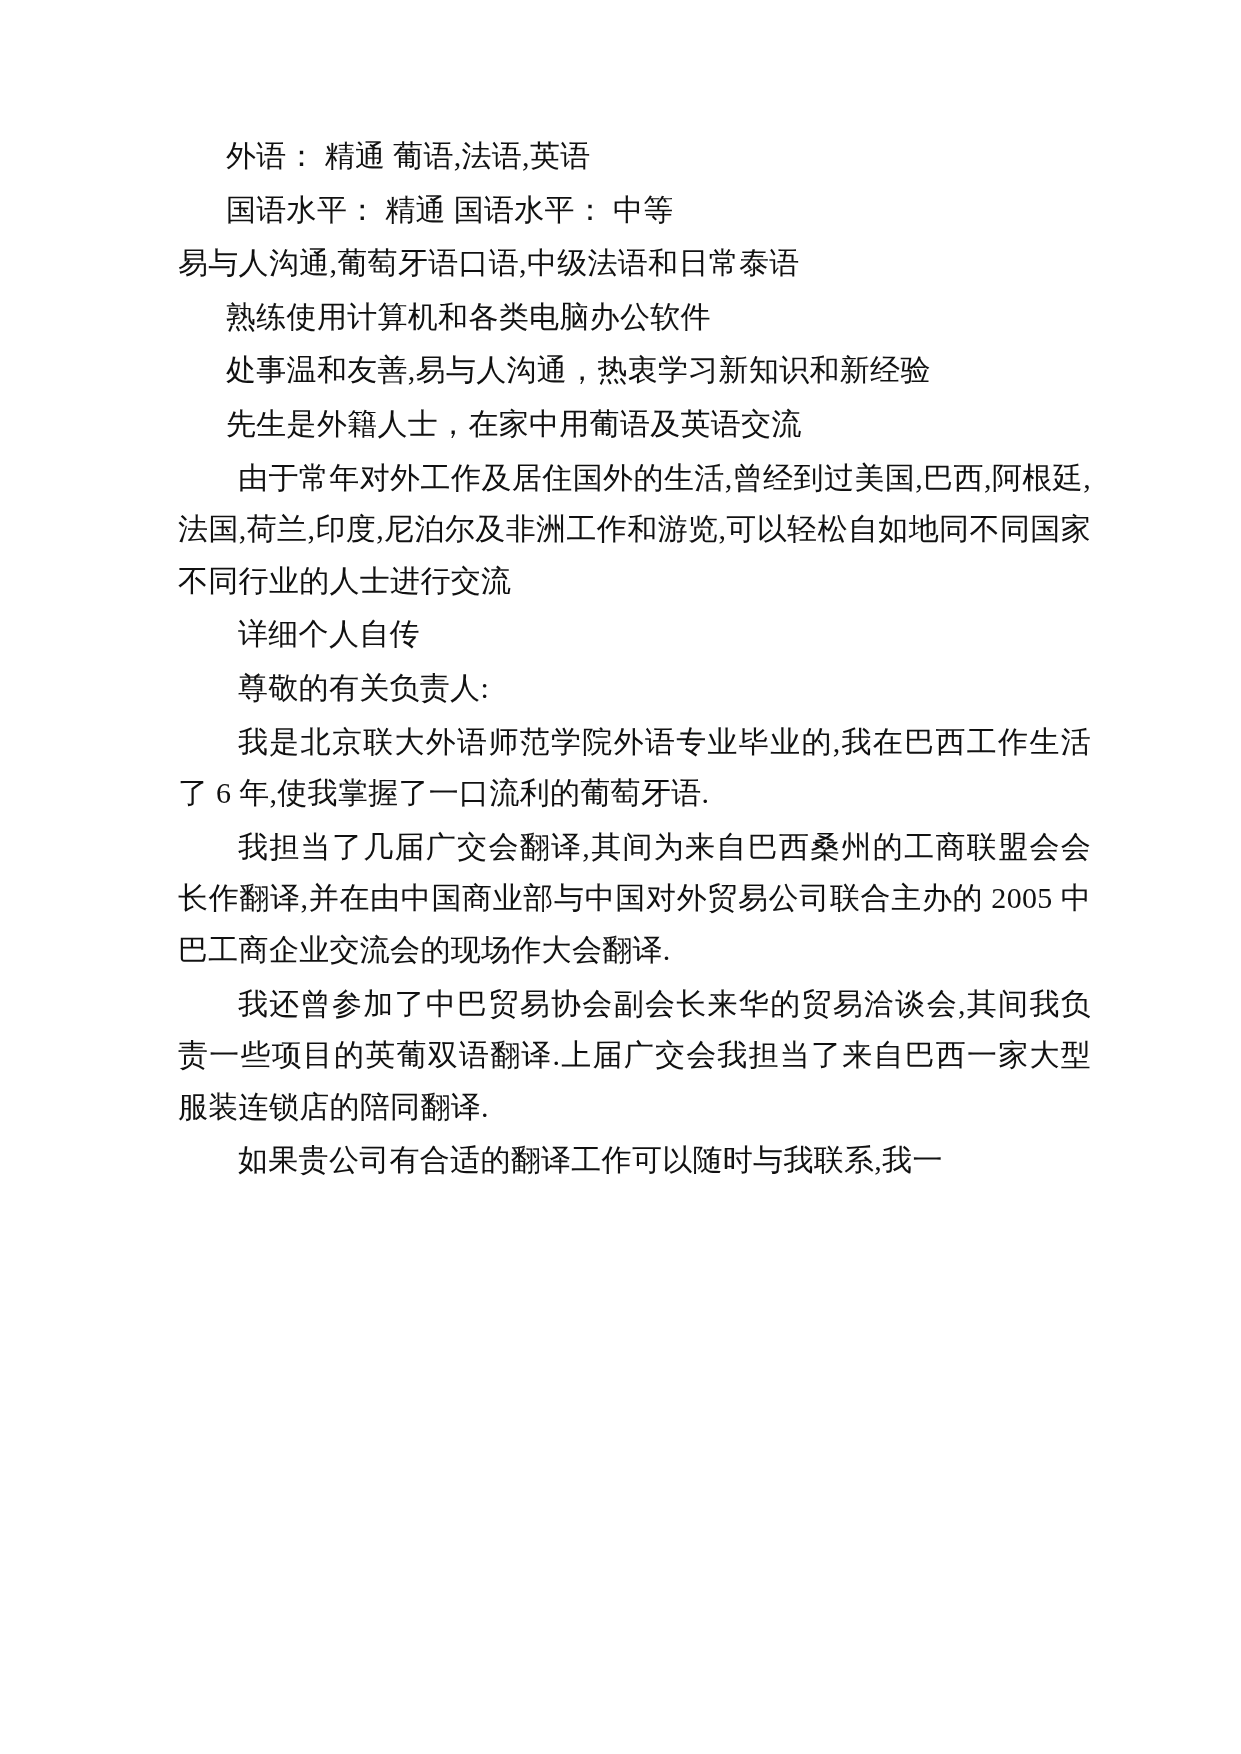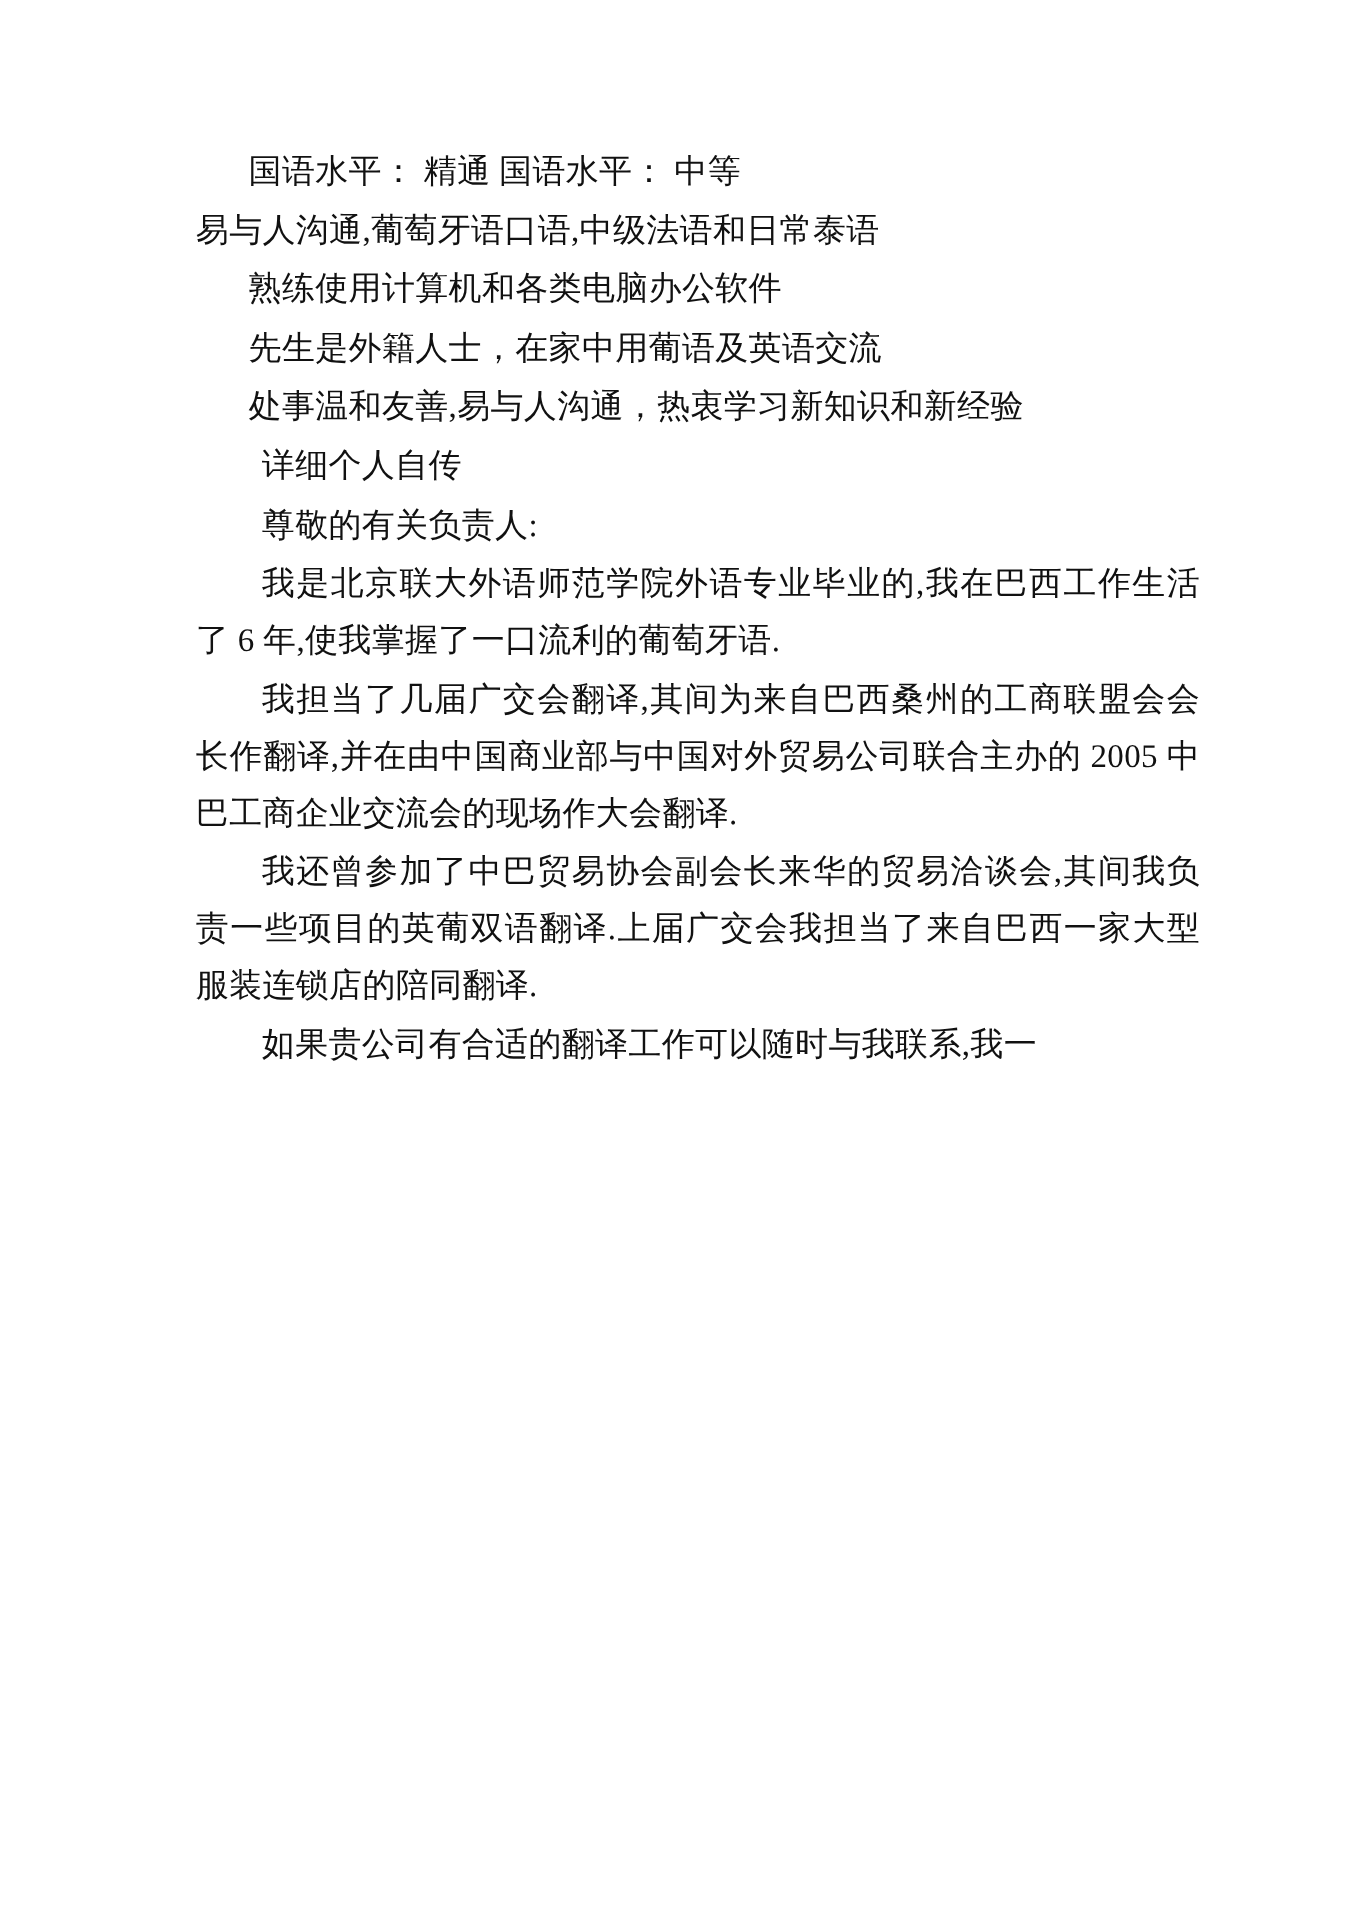--- a/index.html
+++ b/index.html
@@ -41,26 +41,28 @@
     text-align: justify;
     text-justify: inter-ideograph;
   }
 </style>
 </head>
 <body>
 
 <div class="page">
   <div class="doc-body">
 
+    <div class="para indent-small">外语：  精通  葡语,法语,英语</div>
     <div class="para indent-small">国语水平：  精通  国语水平：  中等</div>
     <div class="para">易与人沟通,葡萄牙语口语,中级法语和日常泰语</div>
     <div class="para indent-small">熟练使用计算机和各类电脑办公软件</div>
+    <div class="para indent-small">处事温和友善,易与人沟通，热衷学习新知识和新经验</div>
     <div class="para indent-small">先生是外籍人士，在家中用葡语及英语交流</div>
-    <div class="para indent-small">处事温和友善,易与人沟通，热衷学习新知识和新经验</div>
 
+    <div class="flow">由于常年对外工作及居住国外的生活,曾经到过美国,巴西,阿根廷,法国,荷兰,印度,尼泊尔及非洲工作和游览,可以轻松自如地同不同国家不同行业的人士进行交流</div>
     <div class="flow">详细个人自传</div>
     <div class="flow">尊敬的有关负责人:</div>
     <div class="flow">我是北京联大外语师范学院外语专业毕业的,我在巴西工作生活了 6 年,使我掌握了一口流利的葡萄牙语.</div>
     <div class="flow">我担当了几届广交会翻译,其间为来自巴西桑州的工商联盟会会长作翻译,并在由中国商业部与中国对外贸易公司联合主办的 2005 中巴工商企业交流会的现场作大会翻译.</div>
     <div class="flow">我还曾参加了中巴贸易协会副会长来华的贸易洽谈会,其间我负责一些项目的英葡双语翻译.上届广交会我担当了来自巴西一家大型服装连锁店的陪同翻译.</div>
     <div class="flow">如果贵公司有合适的翻译工作可以随时与我联系,我一</div>
 
   </div>
 </div>
 

